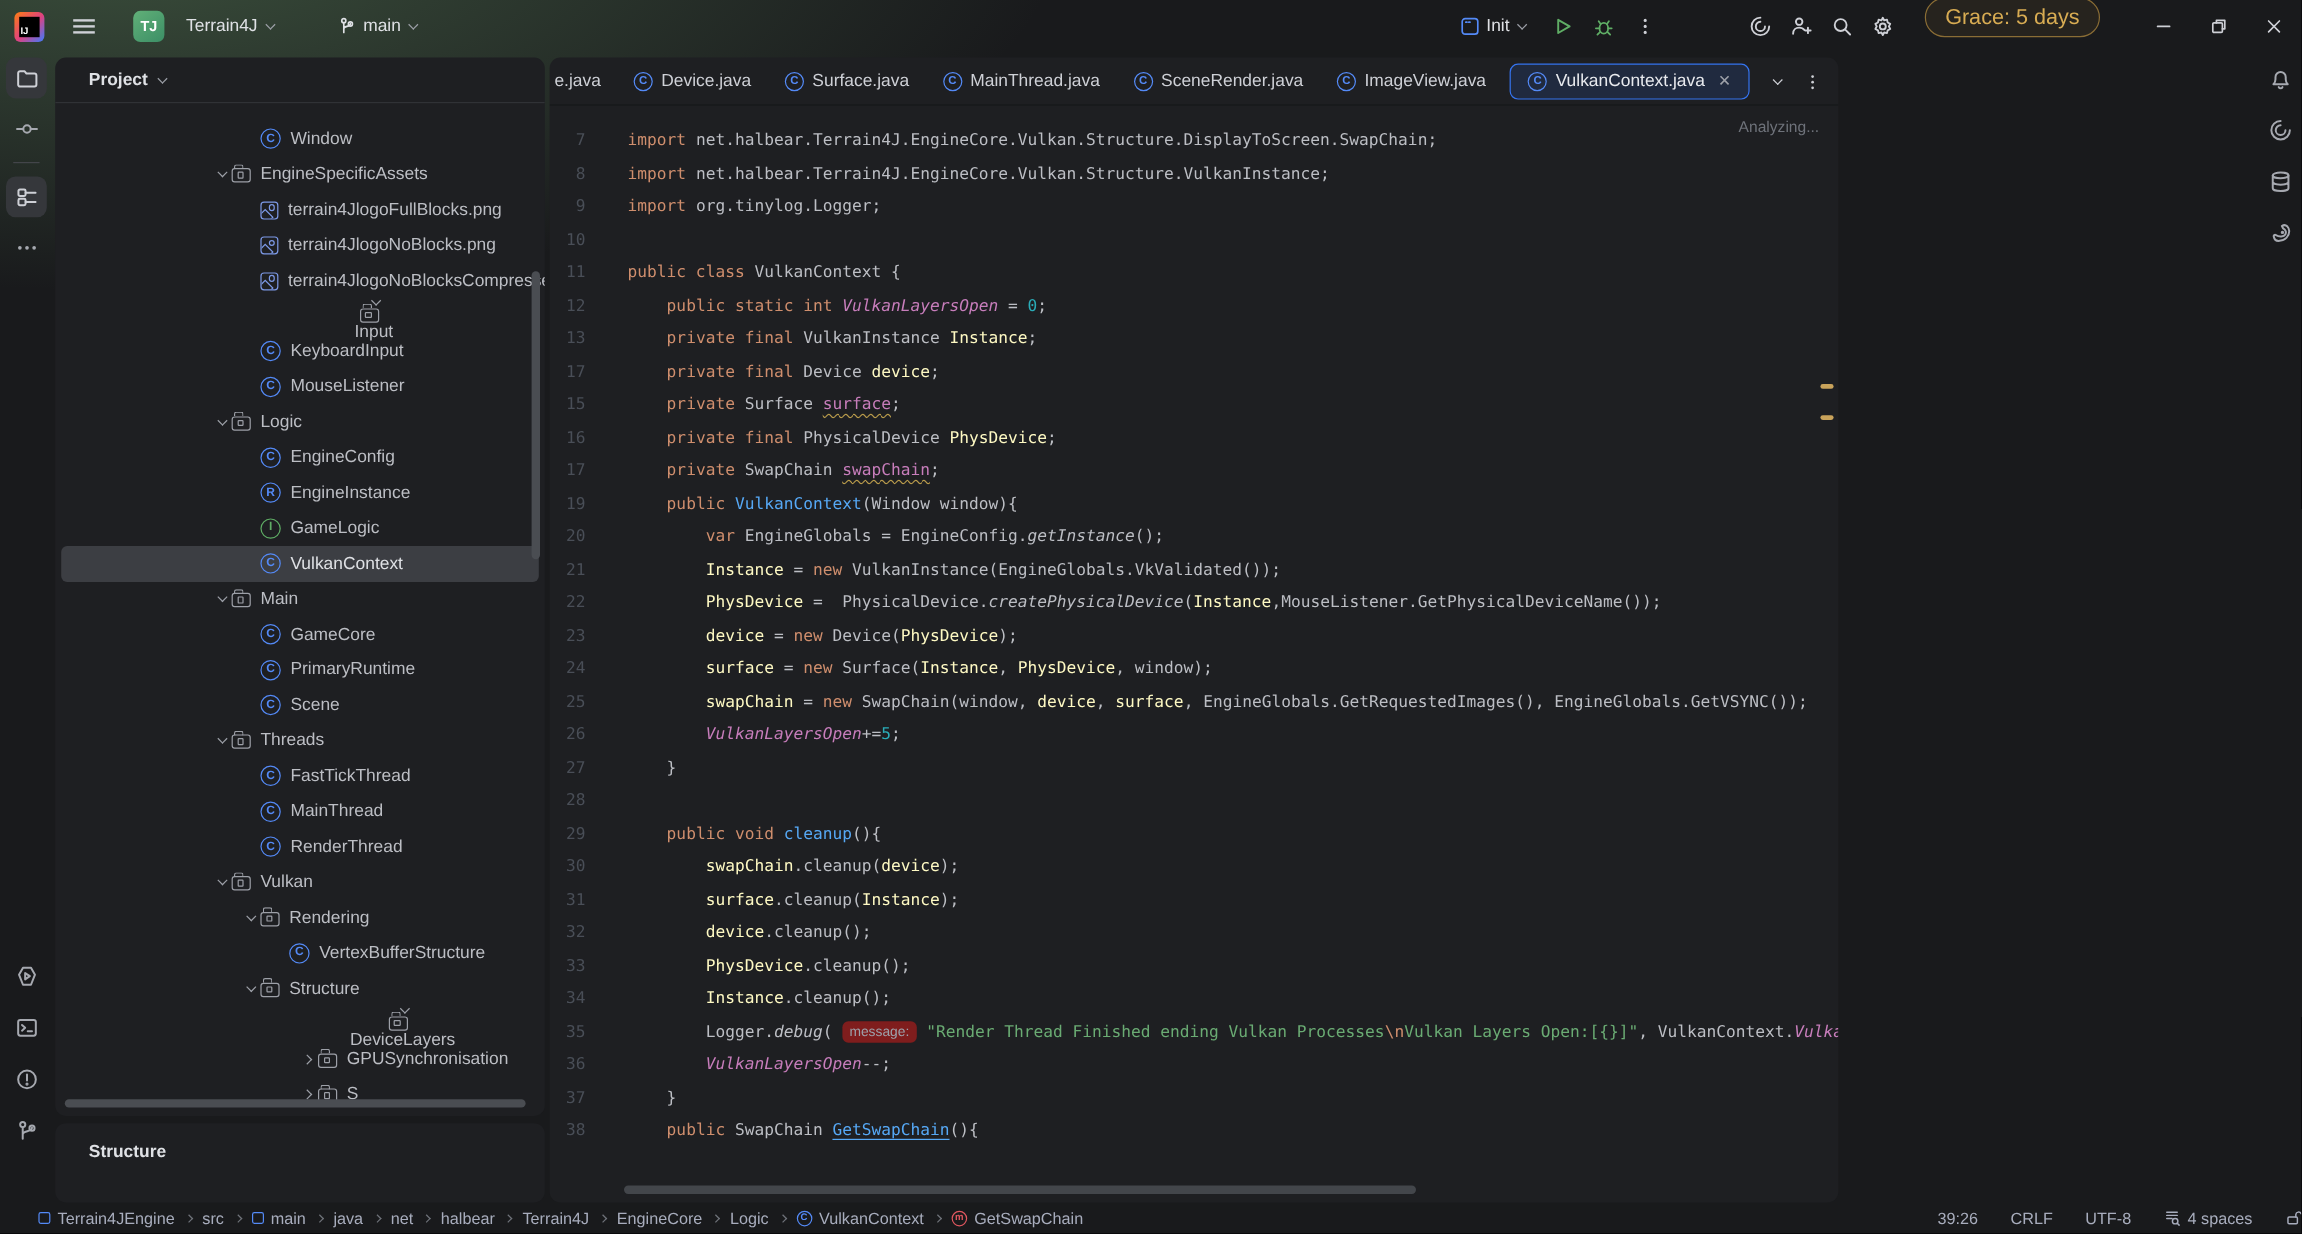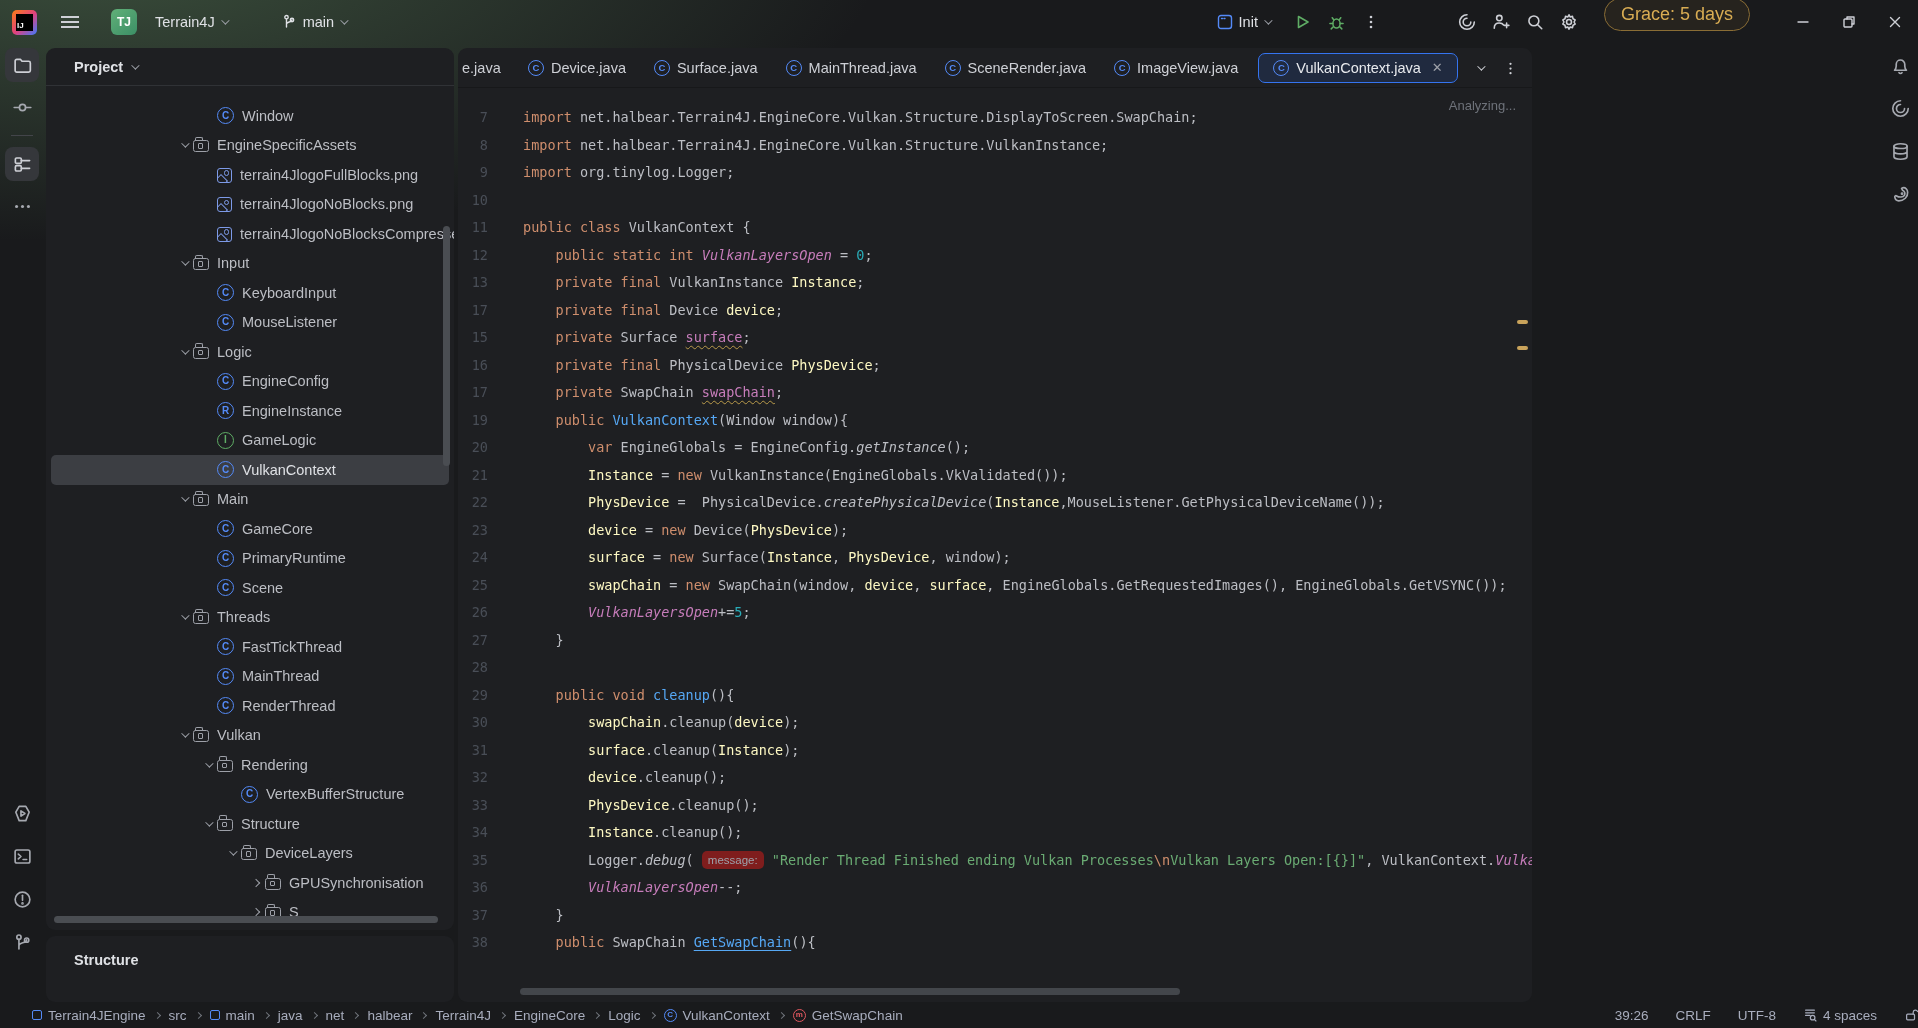--- a/index.html
+++ b/index.html
@@ -364,147 +364,147 @@
           </span>
           <span>terrain4JlogoNoBlocks.png</span>
         </div>
         <div class="trow" style="padding-left: 147px;">
           <span class="tslot"></span>
           <span class="ticon">
             <span class="ic-img"></span>
           </span>
           <span>terrain4JlogoNoBlocksCompressed.png</span>
         </div>
+        <div class="trow" style="padding-left: 123px; flex-direction: column;">
+          <span class="tslot">
+            <span class="chev down"></span>
+          </span>
+          <span class="ticon">
+            <span class="ic-folder"></span>
+          </span>
+          <span>Input</span>
+        </div>
+        <div class="trow" style="padding-left: 147px;">
+          <span class="tslot"></span>
+          <span class="ticon">
+            <span class="ic-circ ic-class">C</span>
+          </span>
+          <span>KeyboardInput</span>
+        </div>
+        <div class="trow" style="padding-left: 147px;">
+          <span class="tslot"></span>
+          <span class="ticon">
+            <span class="ic-circ ic-class">C</span>
+          </span>
+          <span>MouseListener</span>
+        </div>
         <div class="trow" style="padding-left: 123px;">
           <span class="tslot">
             <span class="chev down"></span>
           </span>
           <span class="ticon">
             <span class="ic-folder"></span>
           </span>
-          <span>Input</span>
-        </div>
-        <div class="trow" style="padding-left: 147px;">
-          <span class="tslot"></span>
-          <span class="ticon">
-            <span class="ic-circ ic-class">C</span>
-          </span>
-          <span>KeyboardInput</span>
-        </div>
-        <div class="trow" style="padding-left: 147px;">
-          <span class="tslot"></span>
-          <span class="ticon">
-            <span class="ic-circ ic-class">C</span>
-          </span>
-          <span>MouseListener</span>
+          <span>Logic</span>
+        </div>
+        <div class="trow" style="padding-left: 147px;">
+          <span class="tslot"></span>
+          <span class="ticon">
+            <span class="ic-circ ic-class">C</span>
+          </span>
+          <span>EngineConfig</span>
+        </div>
+        <div class="trow" style="padding-left: 147px;">
+          <span class="tslot"></span>
+          <span class="ticon">
+            <span class="ic-circ ic-record">R</span>
+          </span>
+          <span>EngineInstance</span>
+        </div>
+        <div class="trow" style="padding-left: 147px;">
+          <span class="tslot"></span>
+          <span class="ticon">
+            <span class="ic-circ ic-interface">I</span>
+          </span>
+          <span>GameLogic</span>
+        </div>
+        <div class="trow sel" style="padding-left: 147px;">
+          <span class="tslot"></span>
+          <span class="ticon">
+            <span class="ic-circ ic-class">C</span>
+          </span>
+          <span>VulkanContext</span>
         </div>
         <div class="trow" style="padding-left: 123px;">
           <span class="tslot">
             <span class="chev down"></span>
           </span>
           <span class="ticon">
             <span class="ic-folder"></span>
           </span>
-          <span>Logic</span>
-        </div>
-        <div class="trow" style="padding-left: 147px;">
-          <span class="tslot"></span>
-          <span class="ticon">
-            <span class="ic-circ ic-class">C</span>
-          </span>
-          <span>EngineConfig</span>
-        </div>
-        <div class="trow" style="padding-left: 147px;">
-          <span class="tslot"></span>
-          <span class="ticon">
-            <span class="ic-circ ic-record">R</span>
-          </span>
-          <span>EngineInstance</span>
-        </div>
-        <div class="trow" style="padding-left: 147px;">
-          <span class="tslot"></span>
-          <span class="ticon">
-            <span class="ic-circ ic-interface">I</span>
-          </span>
-          <span>GameLogic</span>
-        </div>
-        <div class="trow sel" style="padding-left: 147px;">
-          <span class="tslot"></span>
-          <span class="ticon">
-            <span class="ic-circ ic-class">C</span>
-          </span>
-          <span>VulkanContext</span>
+          <span>Main</span>
+        </div>
+        <div class="trow" style="padding-left: 147px;">
+          <span class="tslot"></span>
+          <span class="ticon">
+            <span class="ic-circ ic-class">C</span>
+          </span>
+          <span>GameCore</span>
+        </div>
+        <div class="trow" style="padding-left: 147px;">
+          <span class="tslot"></span>
+          <span class="ticon">
+            <span class="ic-circ ic-class">C</span>
+          </span>
+          <span>PrimaryRuntime</span>
+        </div>
+        <div class="trow" style="padding-left: 147px;">
+          <span class="tslot"></span>
+          <span class="ticon">
+            <span class="ic-circ ic-class">C</span>
+          </span>
+          <span>Scene</span>
         </div>
         <div class="trow" style="padding-left: 123px;">
           <span class="tslot">
             <span class="chev down"></span>
           </span>
           <span class="ticon">
             <span class="ic-folder"></span>
           </span>
-          <span>Main</span>
-        </div>
-        <div class="trow" style="padding-left: 147px;">
-          <span class="tslot"></span>
-          <span class="ticon">
-            <span class="ic-circ ic-class">C</span>
-          </span>
-          <span>GameCore</span>
-        </div>
-        <div class="trow" style="padding-left: 147px;">
-          <span class="tslot"></span>
-          <span class="ticon">
-            <span class="ic-circ ic-class">C</span>
-          </span>
-          <span>PrimaryRuntime</span>
-        </div>
-        <div class="trow" style="padding-left: 147px;">
-          <span class="tslot"></span>
-          <span class="ticon">
-            <span class="ic-circ ic-class">C</span>
-          </span>
-          <span>Scene</span>
+          <span>Threads</span>
+        </div>
+        <div class="trow" style="padding-left: 147px;">
+          <span class="tslot"></span>
+          <span class="ticon">
+            <span class="ic-circ ic-class">C</span>
+          </span>
+          <span>FastTickThread</span>
+        </div>
+        <div class="trow" style="padding-left: 147px;">
+          <span class="tslot"></span>
+          <span class="ticon">
+            <span class="ic-circ ic-class">C</span>
+          </span>
+          <span>MainThread</span>
+        </div>
+        <div class="trow" style="padding-left: 147px;">
+          <span class="tslot"></span>
+          <span class="ticon">
+            <span class="ic-circ ic-class">C</span>
+          </span>
+          <span>RenderThread</span>
         </div>
         <div class="trow" style="padding-left: 123px;">
           <span class="tslot">
             <span class="chev down"></span>
           </span>
           <span class="ticon">
             <span class="ic-folder"></span>
           </span>
-          <span>Threads</span>
-        </div>
-        <div class="trow" style="padding-left: 147px;">
-          <span class="tslot"></span>
-          <span class="ticon">
-            <span class="ic-circ ic-class">C</span>
-          </span>
-          <span>FastTickThread</span>
-        </div>
-        <div class="trow" style="padding-left: 147px;">
-          <span class="tslot"></span>
-          <span class="ticon">
-            <span class="ic-circ ic-class">C</span>
-          </span>
-          <span>MainThread</span>
-        </div>
-        <div class="trow" style="padding-left: 147px;">
-          <span class="tslot"></span>
-          <span class="ticon">
-            <span class="ic-circ ic-class">C</span>
-          </span>
-          <span>RenderThread</span>
-        </div>
-        <div class="trow" style="padding-left: 123px;">
-          <span class="tslot">
-            <span class="chev down"></span>
-          </span>
-          <span class="ticon">
-            <span class="ic-folder"></span>
-          </span>
           <span>Vulkan</span>
         </div>
         <div class="trow" style="padding-left: 147px;">
           <span class="tslot">
             <span class="chev down"></span>
           </span>
           <span class="ticon">
             <span class="ic-folder"></span>
           </span>
           <span>Rendering</span>
@@ -518,21 +518,21 @@
         </div>
         <div class="trow" style="padding-left: 147px;">
           <span class="tslot">
             <span class="chev down"></span>
           </span>
           <span class="ticon">
             <span class="ic-folder"></span>
           </span>
           <span>Structure</span>
         </div>
-        <div class="trow" style="padding-left: 171px;">
+        <div class="trow" style="padding-left: 171px; flex-direction: column;">
           <span class="tslot">
             <span class="chev down"></span>
           </span>
           <span class="ticon">
             <span class="ic-folder"></span>
           </span>
           <span>DeviceLayers</span>
         </div>
         <div class="trow" style="padding-left: 195px;">
           <span class="tslot">

